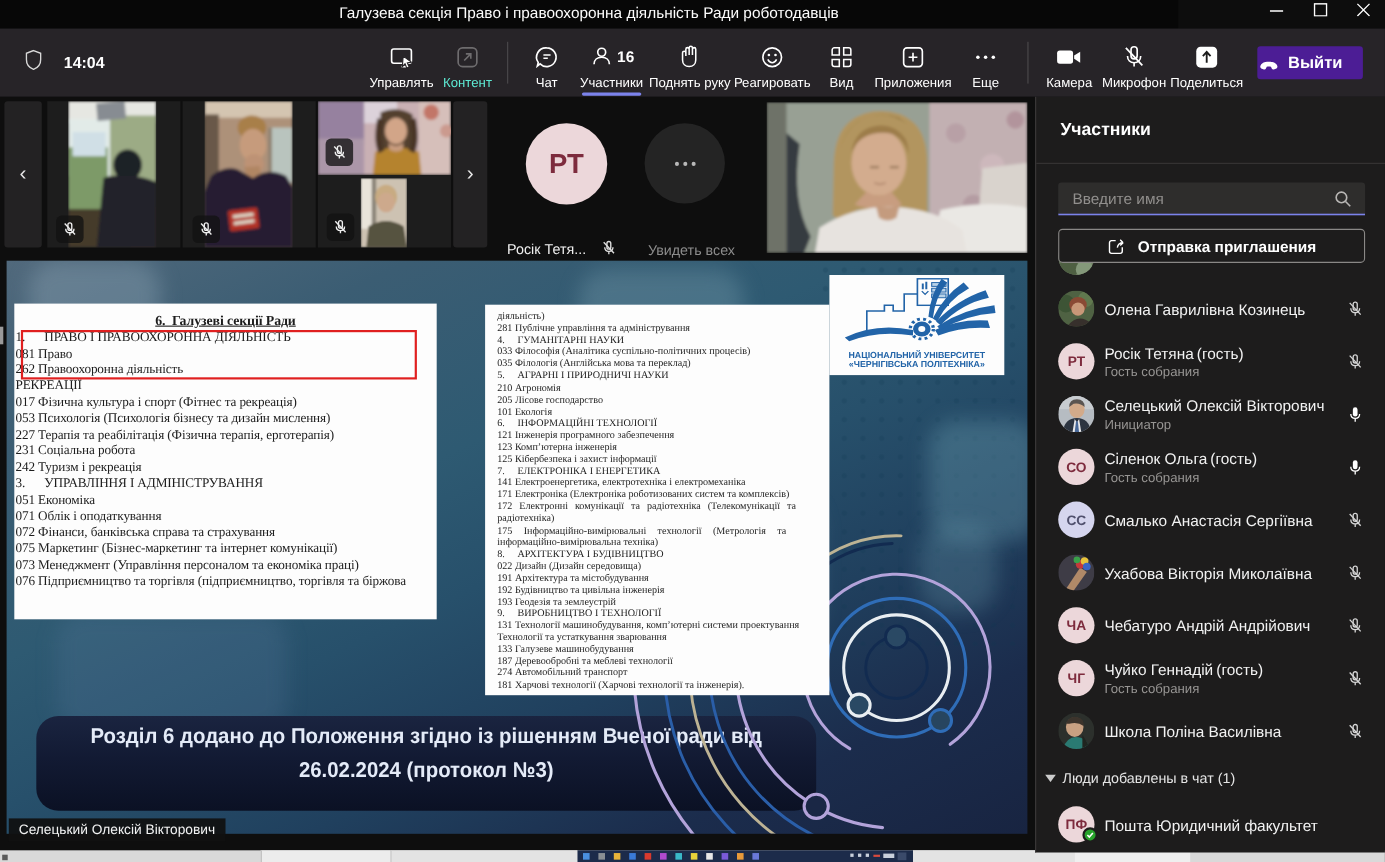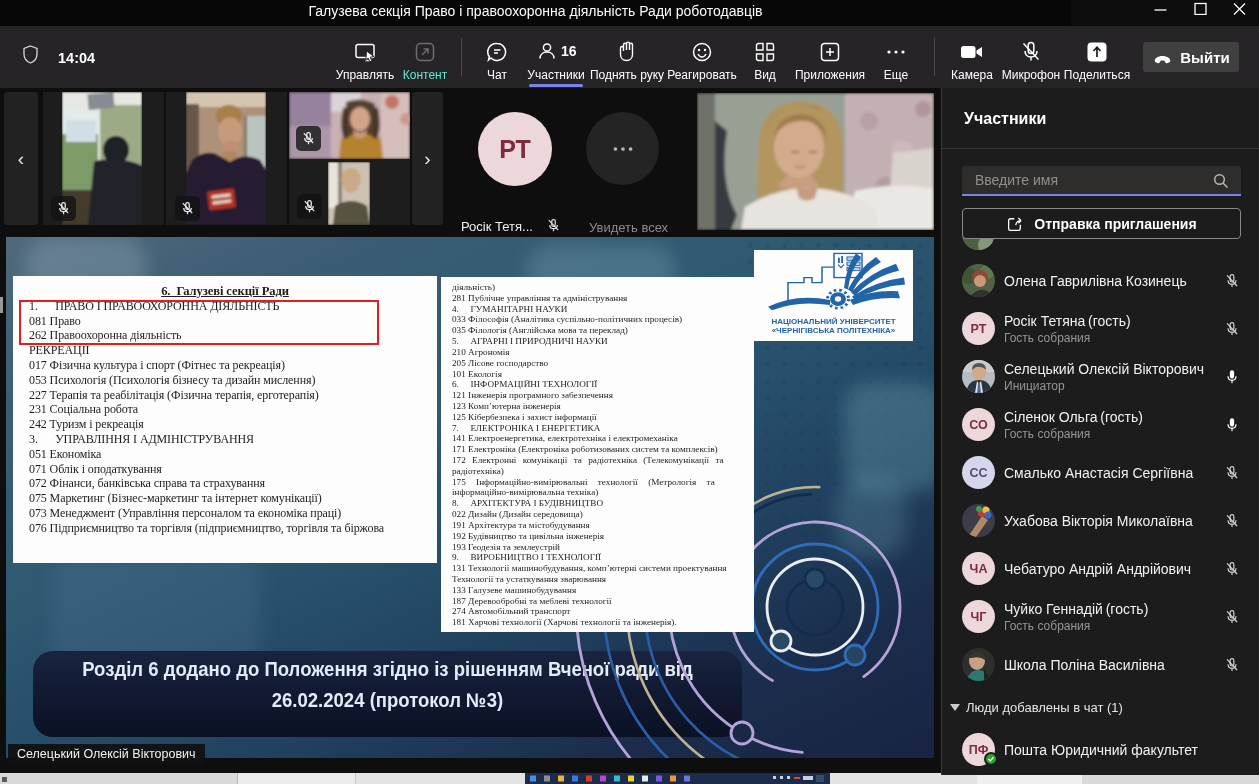--- a/index.html
+++ b/index.html
@@ -12,23 +12,23 @@
 .vsep{position:absolute;top:12px;width:1px;height:38px;background:#4c4a4c}
 #stage{position:absolute;left:0;top:88px;width:941px;height:685px;background:#0e0e0e;overflow:hidden}
 #strip{position:absolute;left:0;top:0;width:941px;height:139px}
 .navbtn{position:absolute;top:4px;height:133px;width:34px;background:#232223;border-radius:3px;color:#e8e8e8;display:flex;align-items:center;justify-content:center;font-size:19px}
 .tile{position:absolute;top:4px;height:133px;background:#1d1d1d}
 .micbadge{position:absolute;width:25px;height:25px;background:rgba(18,18,18,.78);border-radius:5px;display:flex;align-items:center;justify-content:center}
 #slide{position:absolute;left:6px;top:149px;width:928px;height:521px;overflow:hidden;background:linear-gradient(155deg,#51697c 0%,#3b5d73 18%,#2e5a72 38%,#27506b 52%,#20405e 68%,#1b2c4c 84%,#182441 100%)}
 .blob{position:absolute;border-radius:26px;filter:blur(9px)}
 #dots{position:absolute;right:0;top:0;width:192px;height:350px;background-image:radial-gradient(rgba(14,55,80,.5) 1.8px,rgba(14,55,80,0) 3px);background-size:17px 17px;opacity:.42}
 .page{position:absolute;background:#fdfdfd;color:#1d1d1d;font-family:"Liberation Serif",serif;z-index:3}
-#page1{left:7px;top:39px;width:424px;height:287px;font-size:12px;line-height:14.8px;letter-spacing:-0.1px}
+#page1{left:7px;top:39px;width:384px;height:287px;font-size:12px;line-height:14.8px;letter-spacing:-0.1px}
 #page1 .t{text-align:center;font-weight:bold;text-decoration:underline;font-size:12.6px;padding-top:8px}
-#page1 .b{padding-left:16px;padding-right:14px}
+#page1 .b{padding-left:1px;padding-right:14px}
 #redbox{position:absolute;z-index:4;left:13px;top:63px;width:360px;height:45px;border:2px solid #e02020}
 #page2{left:435px;top:40px;width:313px;height:355px;font-size:9.2px;line-height:10.82px;padding:5px 6px 0 11px}
 #logo{position:absolute;z-index:3;left:748px;top:13px;width:159px;height:91px;background:#fdfdfd;text-align:center}
 #logo .lt{font-size:8px;font-weight:bold;color:#2264a8;line-height:9.4px;letter-spacing:0;margin-top:1px}
 #banner{position:absolute;z-index:1;left:27px;top:414px;width:709px;height:86px;border-radius:20px;background:linear-gradient(#1a2440 0%,#121a33 45%,#0b1124 100%);color:#e4ebf8;text-align:center;font-weight:bold;font-size:19.5px;line-height:31px}
 #banner div{transform:scaleX(.95)}
 #namelabel{position:absolute;left:8px;top:656px;height:21px;background:rgba(16,16,16,.93);color:#f2f2f2;font-size:12.5px;line-height:21px;padding:0 9px;white-space:nowrap}
 #panel{position:absolute;left:941px;top:88px;width:318px;height:687px;background:#1d1c1c;border-left:1px solid #3c3a3a;color:#fff;z-index:2;overflow:hidden}
 #phead{position:absolute;left:22px;top:22px;font-size:16px;font-weight:bold}
 #pdiv{position:absolute;left:0;top:60px;width:318px;height:1px;background:#383636}
@@ -145,21 +145,21 @@
       </svg>
       <div class="tbl">Микрофон</div>
     </div>
   <div class="tbi" style="left:1063px;width:68px">
       <svg width="24" height="24" viewBox="0 0 24 24">
         <rect x="2.5" y="2.5" width="19" height="19" rx="4" fill="#fff"></rect>
         <path d="M12 17 V8 M8.5 11 L12 7.2 L15.5 11" fill="none" stroke="#1c1c1c" stroke-width="1.7"></path>
       </svg>
       <div class="tbl">Поделиться</div>
     </div>
-  <div style="position:absolute;left:1143px;top:16px;width:96px;height:30px;background:#404040;border-radius:3px;color:#fff;display:flex;align-items:center;justify-content:center;font-size:15px;font-weight:bold"><svg width="21" height="21" viewBox="0 0 24 24" style="margin-right:7px">
+  <div style="position:absolute;left:1143px;top:16px;width:96px;height:30px;background:#4c1d95;border-radius:3px;color:#fff;display:flex;align-items:center;justify-content:flex-start;font-size:15px;font-weight:bold"><svg width="21" height="21" viewBox="0 0 24 24" style="margin-right:7px">
         <path d="M3.2 14.8 C3.8 12.8 5.8 11.4 8.4 10.8 C10.8 10.2 13.2 10.2 15.6 10.8 C18.2 11.4 20.2 12.8 20.8 14.8 C21.1 15.9 20.7 17 19.9 17.4 L17.2 18.5 C16.3 18.8 15.4 18.4 15 17.5 L14.2 15.6 C12.7 15.2 11.3 15.2 9.8 15.6 L9 17.5 C8.6 18.4 7.7 18.8 6.8 18.5 L4.1 17.4 C3.3 17 2.9 15.9 3.2 14.8 Z" fill="#fff"></path>
       </svg>Выйти</div>
 </div>
 <div id="stage">
     <div style="position:absolute;left:0;top:209px;width:3px;height:16px;background:#9a9a9a;z-index:5"></div>
   <div id="strip">
     <div class="navbtn" style="left:4px">‹</div>
     <div class="tile" style="left:43px;width:121px">
       <svg style="position:absolute;left:19px;top:0" width="80" height="133" viewBox="0 0 80 133">
         <defs>

